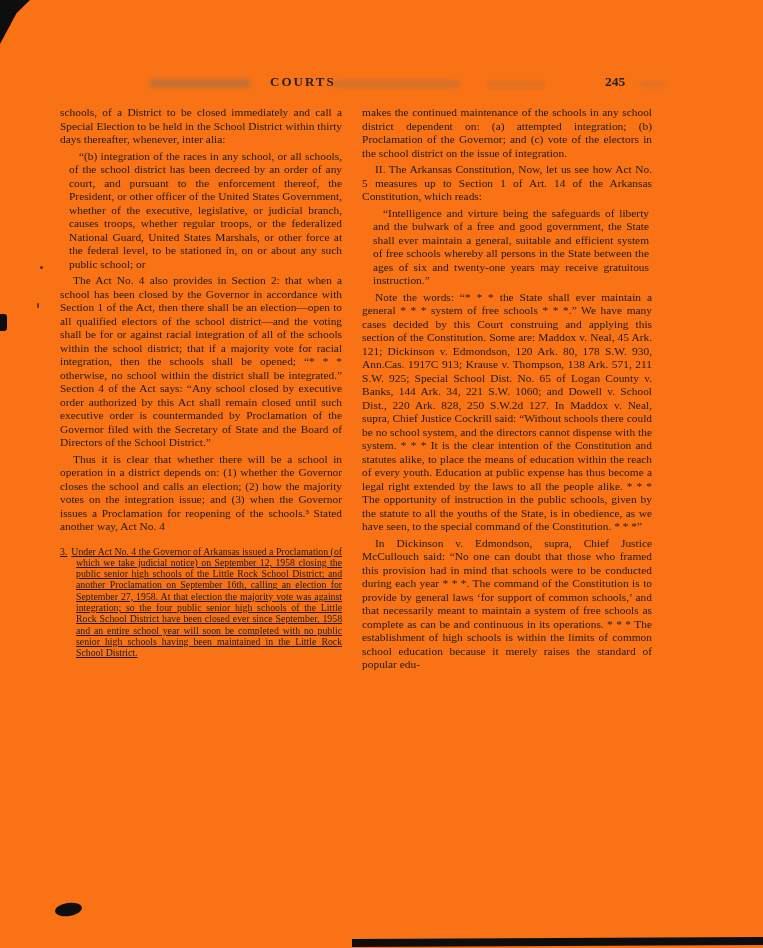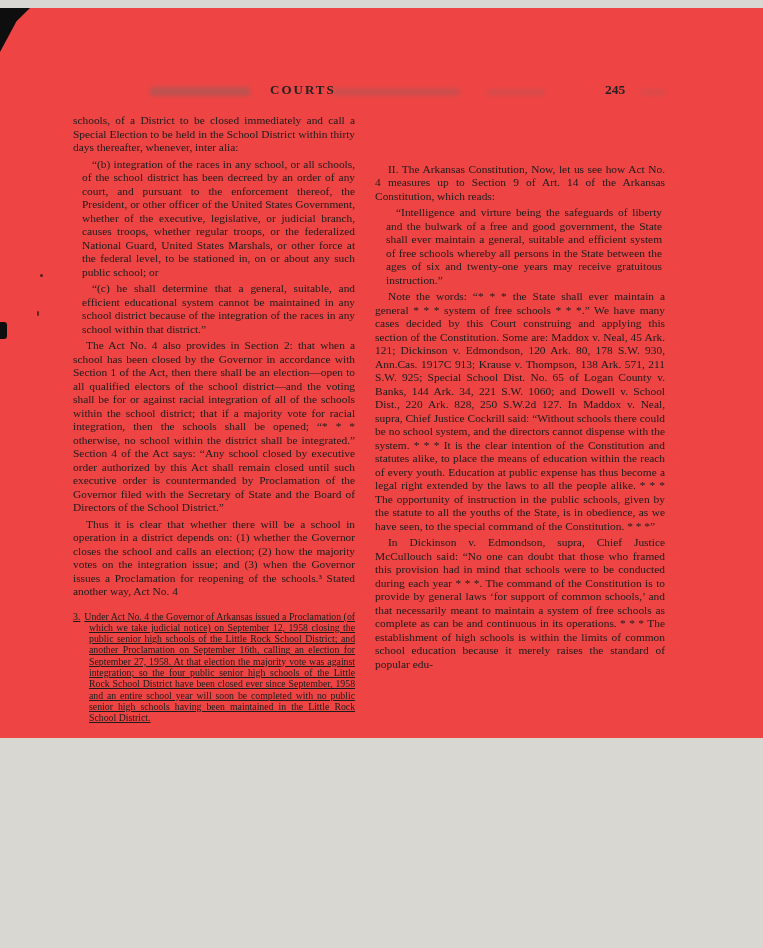--- a/index.html
+++ b/index.html
@@ -1,23 +1,23 @@
 <!DOCTYPE html>
 <html><head>
 <meta charset="utf-8">
 <style>
   html, body { margin: 0; padding: 0; }
   body { background: #d9d7d2; }
 
   .page {
     position: relative;
     width: 763px;
-    height: 730px;
-    margin: 8px auto;
-    background: #ef4444;
+    height: 948px;
+    margin: 0 auto;
+    background: #f97316;
     overflow: hidden;
     font-family: "Liberation Serif", "DejaVu Serif", serif;
     color: #1b1b1b;
   }
 
   
   .running-head {
     position: absolute;
     top: 74px; left: 270px;
     font-size: 13px; font-weight: bold;
@@ -59,25 +59,24 @@
     transform: rotate(-8deg);
   }
   .artifact-bar {
     top: 938px; left: 352px; width: 411px; height: 8px;
     transform: rotate(-0.3deg);
   }
 
   
   .columns {
     position: absolute;
-    top: 106px; left: 73px;
+    top: 106px; left: 60px;
     width: 592px;
     display: flex;
     gap: 20px;
-    align-items: center;
   }
   .col { font-size: 11.4px; line-height: 13.5px; text-align: justify; }
   .col-left  { width: 286px; }
   .col-right { width: 294px; }
 
   p.para { margin: 0 0 3px 0; text-indent: 13px; }
   p.cont { text-indent: 0; }
   p.quote { margin-left: 9px; text-indent: 10px; }
   p.quote-block { margin-left: 11px; margin-right: 3px; text-indent: 10px; }
 
@@ -110,29 +109,29 @@
   <div class="smudge smudge-d"></div>
 
   <span class="running-head">COURTS</span>
   <span class="page-number">245</span>
 
   <div class="columns">
 
     <div class="col col-left">
       <p class="para cont">schools, of a District to be closed immediately and call a Special Election to be held in the School District within thirty days thereafter, whenever, inter alia:</p>
       <p class="para quote">“(b) integration of the races in any school, or all schools, of the school district has been decreed by an order of any court, and pursuant to the enforcement thereof, the President, or other officer of the United States Government, whether of the executive, legislative, or judicial branch, causes troops, whether regular troops, or the federalized National Guard, United States Marshals, or other force at the federal level, to be stationed in, on or about any such public school; or</p>
-      <p class="para quote">“(c) he shall determine that a general, suitable, and efficient educational system cannot be maintained in any school district because of the integration of the races in any school within that district.”</p>
       <p class="para">The Act No. 4 also provides in Section 2: that when a school has been closed by the Governor in accordance with Section 1 of the Act, then there shall be an election—open to all qualified electors of the school district—and the voting shall be for or against racial integration of all of the schools within the school district; that if a majority vote for racial integration, then the schools shall be opened; “* * * otherwise, no school within the district shall be integrated.” Section 4 of the Act says: “Any school closed by executive order authorized by this Act shall remain closed until such executive order is countermanded by Proclamation of the Governor filed with the Secretary of State and the Board of Directors of the School District.”</p>
       <p class="para">Thus it is clear that whether there will be a school in operation in a district depends on: (1) whether the Governor closes the school and calls an election; (2) how the majority votes on the integration issue; and (3) when the Governor issues a Proclamation for reopening of the schools.³ Stated another way, Act No. 4</p>
       <p class="footnote">
         <span class="fn-num">3.</span><span>Under Act No. 4 the Governor of Arkansas issued a Proclamation (of which we take judicial notice) on September 12, 1958 closing the public senior high schools of the Little Rock School District; and another Proclamation on September 16th, calling an election for September 27, 1958. At that election the majority vote was against integration; so the four public senior high schools of the Little Rock School District have been closed ever since September, 1958 and an entire school year will soon be completed with no public senior high schools having been maintained in the Little Rock School District.</span>
       </p>
     </div>
 
     <div class="col col-right">
-      <p class="para">II. The Arkansas Constitution, Now, let us see how Act No. 4 measures up to Section 9 of Art. 14 of the Arkansas Constitution, which reads:</p>
+      <p class="para cont">makes the continued maintenance of the schools in any school district dependent on: (a) attempted integration; (b) Proclamation of the Governor; and (c) vote of the electors in the school district on the issue of integration.</p>
+      <p class="para">II. The Arkansas Constitution, Now, let us see how Act No. 5 measures up to Section 1 of Art. 14 of the Arkansas Constitution, which reads:</p>
       <p class="para quote-block">“Intelligence and virture being the safeguards of liberty and the bulwark of a free and good government, the State shall ever maintain a general, suitable and efficient system of free schools whereby all persons in the State between the ages of six and twenty-one years may receive gratuitous instruction.”</p>
       <p class="para">Note the words: “* * * the State shall ever maintain a general * * * system of free schools * * *.” We have many cases decided by this Court construing and applying this section of the Constitution. Some are: Maddox v. Neal, 45 Ark. 121; Dickinson v. Edmondson, 120 Ark. 80, 178 S.W. 930, Ann.Cas. 1917C 913; Krause v. Thompson, 138 Ark. 571, 211 S.W. 925; Special School Dist. No. 65 of Logan County v. Banks, 144 Ark. 34, 221 S.W. 1060; and Dowell v. School Dist., 220 Ark. 828, 250 S.W.2d 127. In Maddox v. Neal, supra, Chief Justice Cockrill said: “Without schools there could be no school system, and the directors cannot dispense with the system. * * * It is the clear intention of the Constitution and statutes alike, to place the means of education within the reach of every youth. Education at public expense has thus become a legal right extended by the laws to all the people alike. * * * The opportunity of instruction in the public schools, given by the statute to all the youths of the State, is in obedience, as we have seen, to the special command of the Constitution. * * *”</p>
       <p class="para">In Dickinson v. Edmondson, supra, Chief Justice McCullouch said: “No one can doubt that those who framed this provision had in mind that schools were to be conducted during each year * * *. The command of the Constitution is to provide by general laws ‘for support of common schools,’ and that necessarily meant to maintain a system of free schools as complete as can be and continuous in its operations. * * * The establishment of high schools is within the limits of common school education because it merely raises the standard of popular edu-</p>
     </div>
 
   </div>
 </div>
 
 </body></html>

